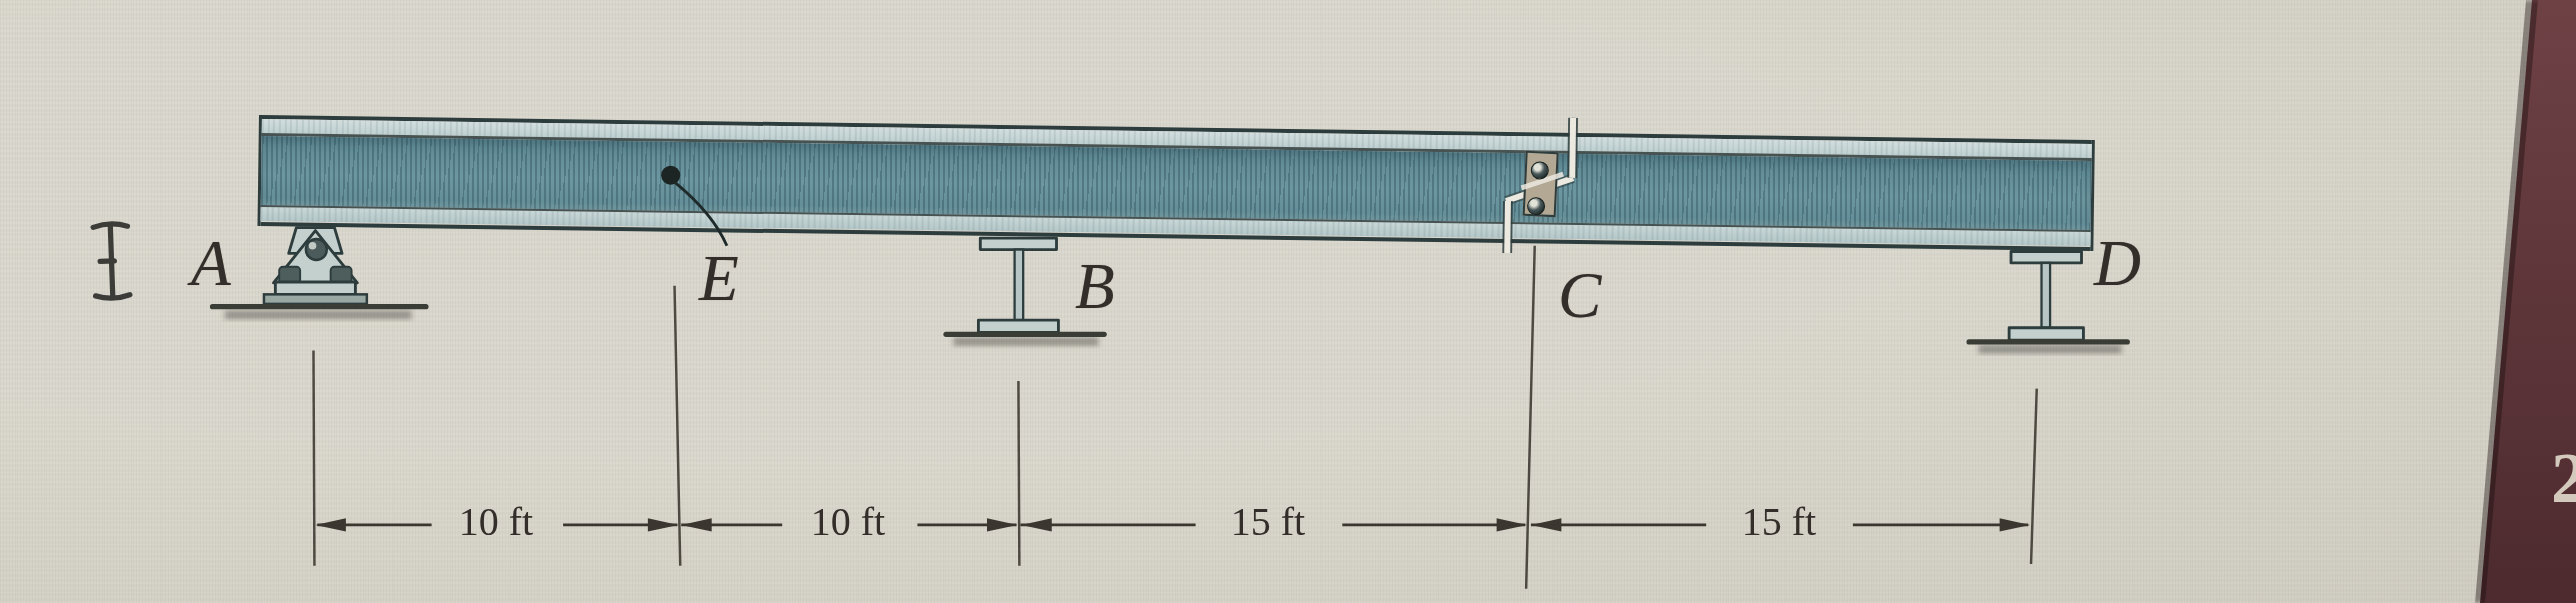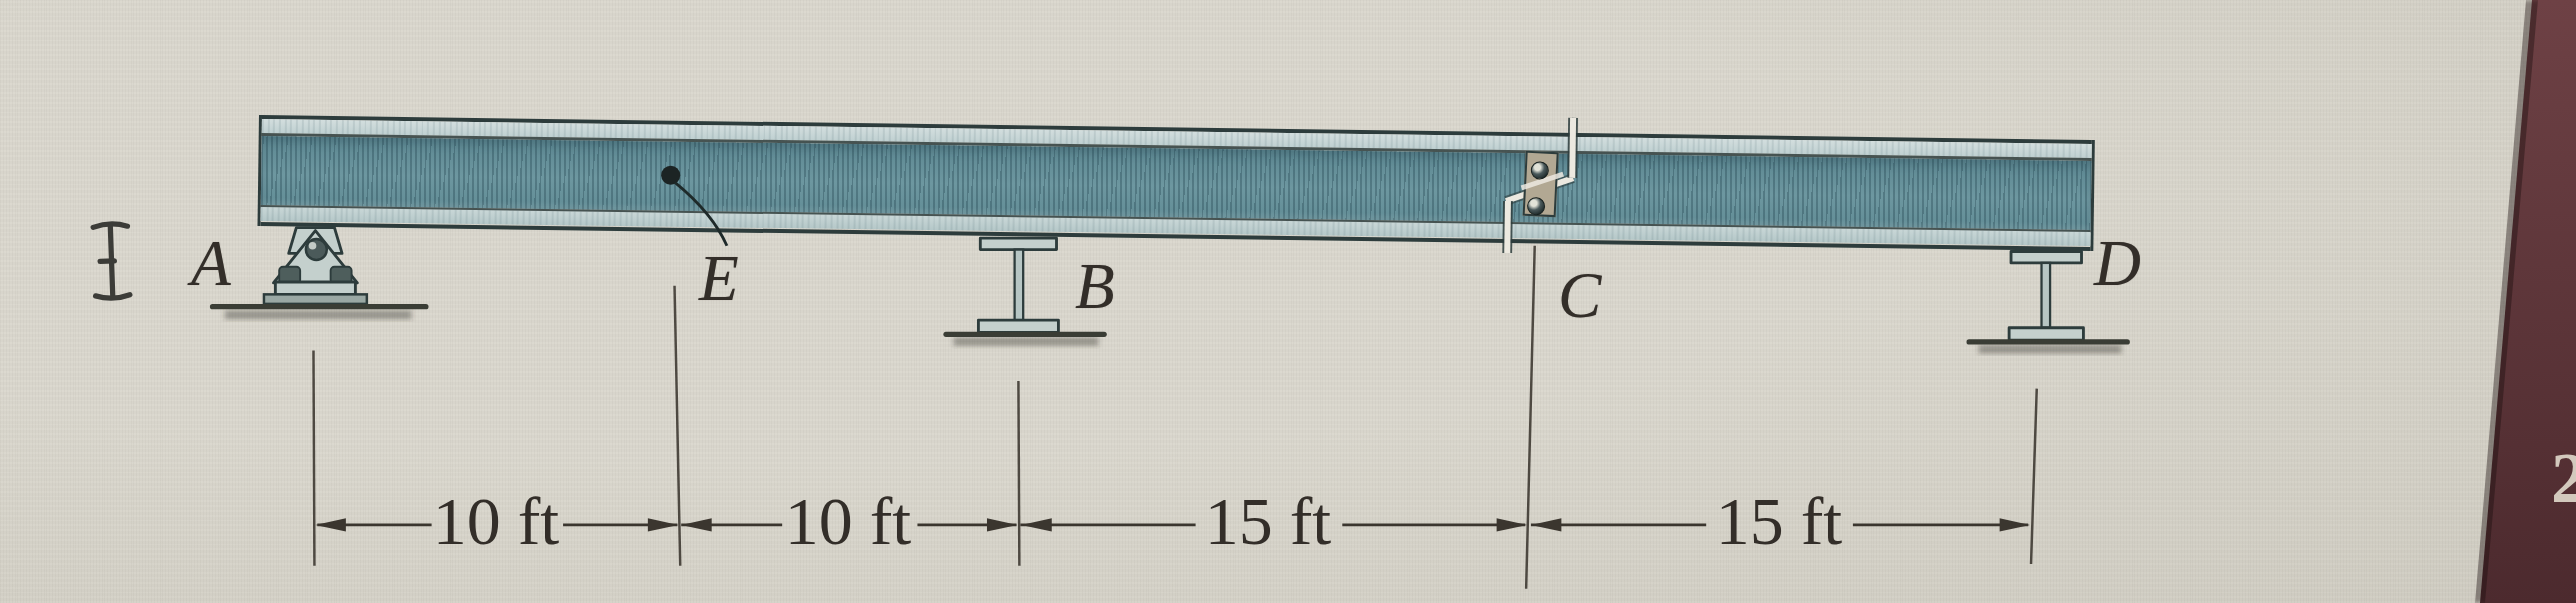--- a/index.html
+++ b/index.html
@@ -53,21 +53,21 @@
        transform:rotate(2deg);z-index:5;}
   .plate-shine{position:absolute;left:-5.7px;top:25px;width:44px;height:4.8px;
        background:rgba(236,233,224,.85);transform:rotate(-21deg);}
   .bolt{position:absolute;width:16px;height:16px;border-radius:50%;
        background:radial-gradient(circle at 35% 32%, #e2e3d8 0 20%, #4a595b 45%, #1f2b2b 78%);
        border:1.9px solid #17201f;}
   .bolt-1{left:3.8px;top:7.6px;} .bolt-2{left:1.9px;top:44px;}
   
   .lbl{position:absolute;font-style:italic;font-size:65px;line-height:65px;
        color:var(--ink);text-shadow:0 0 1px rgba(50,46,41,.4);}
-  .dim{position:absolute;top:489px;transform:translateX(-50%);font-size:68px;
+  .dim{position:absolute;top:489px;transform:translateX(-50%);font-size:40px;
        line-height:65px;color:var(--ink);white-space:nowrap;}
   .pagenum{position:absolute;left:2551px;top:440px;font-size:72px;line-height:76px;
        color:var(--page-num);font-weight:bold;}
   
   .cover{position:absolute;inset:0;
        background:linear-gradient(180deg, var(--maroon-top), var(--maroon-bottom));
        clip-path:polygon(2532px 0, 2576px 0, 2576px 603px, 2480px 603px);}
   .cover-edge{position:absolute;inset:0;background:rgba(25,12,12,.4);filter:blur(2.9px);
        clip-path:polygon(2526px 0, 2538px 0, 2485px 603px, 2475px 603px);}
   .overlay-svg{position:absolute;left:0;top:0;}

